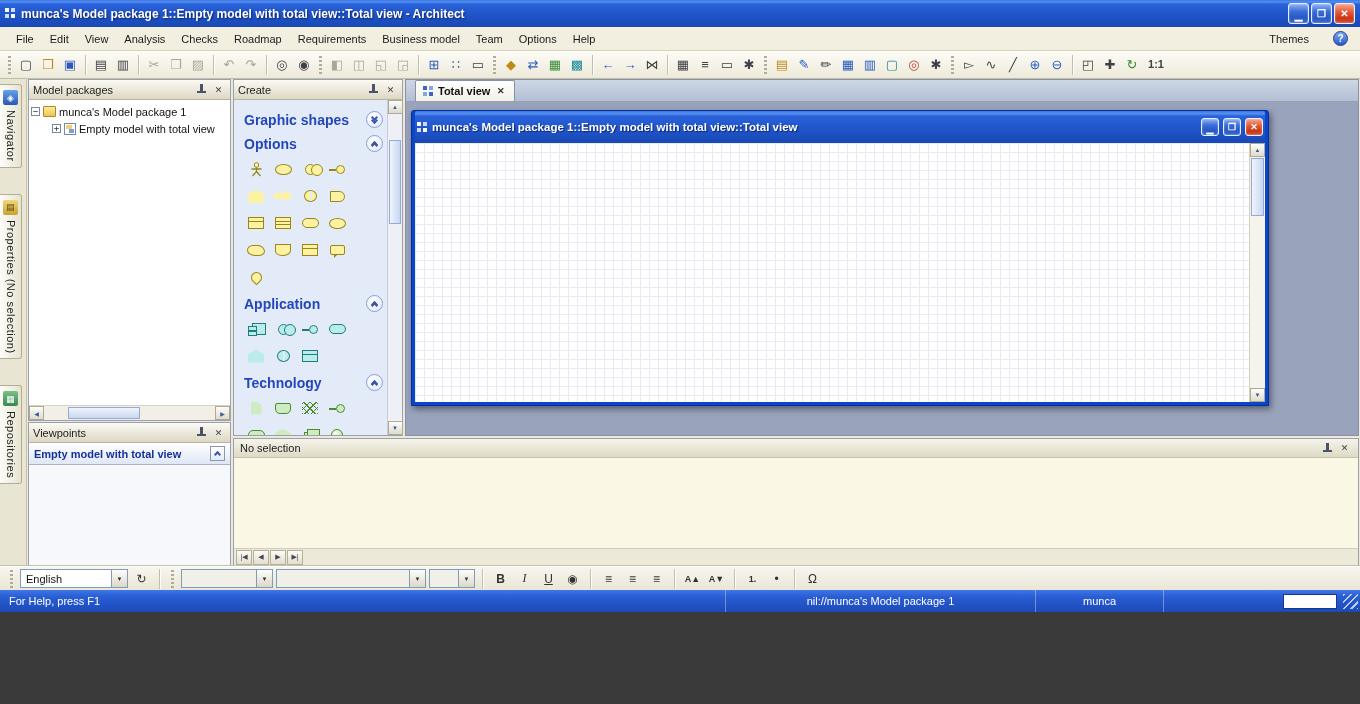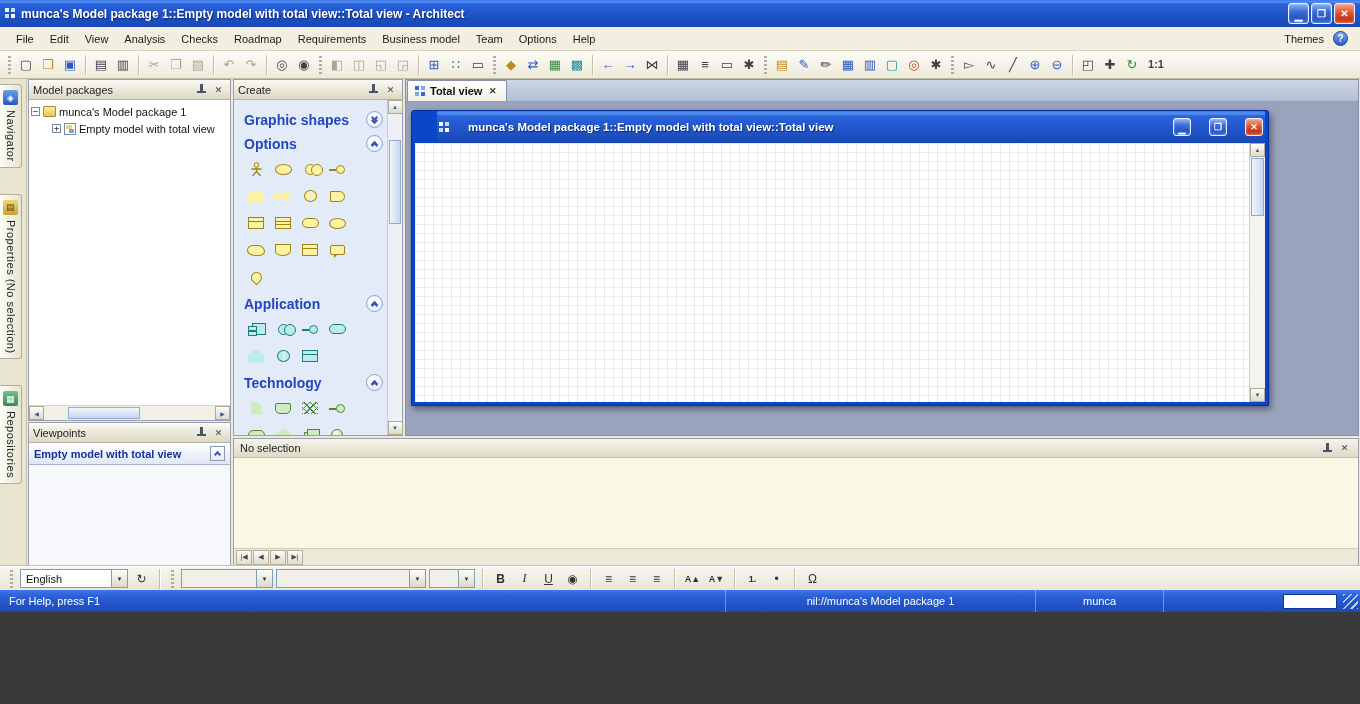--- a/index.html
+++ b/index.html
@@ -17,21 +17,21 @@
 .xp-btn.sm{width:18px;height:18px;font-size:9px;}
 .glyph-min{transform:translateY(2px);display:block;}
 
 .mini-grid{width:11px;height:11px;position:relative;display:inline-block;flex:0 0 auto;}
 .mini-grid::before{content:"";position:absolute;left:0;top:0;width:4px;height:4px;background:#3a66cc;box-shadow:6px 0 0 #8aa4dc,0 6px 0 #8aa4dc,6px 6px 0 #3a66cc;}
 .mini-grid.light::before{background:#fff;box-shadow:6px 0 0 #cdddf8,0 6px 0 #cdddf8,6px 6px 0 #fff;}
 
 
 .menubar{height:24px;flex:0 0 auto;background:#f2efe1;border-bottom:1px solid #d8d4bc;display:flex;align-items:center;padding:0 8px;}
 .menu-item{padding:4px 8px;color:#1a1a1a;}
-.menubar-right{margin-left:auto;display:flex;align-items:center;gap:1px;padding-right:4px;}
+.menubar-right{margin-left:auto;display:flex;align-items:center;gap:16px;padding-right:4px;}
 .help-circle{width:15px;height:15px;border-radius:50%;background:linear-gradient(180deg,#7aa8f0,#2a5ac8);border:1px solid #1a3a90;color:#fff;font-size:10px;font-weight:bold;display:grid;place-items:center;}
 
 
 .toolbar{height:28px;flex:0 0 auto;background:linear-gradient(180deg,#fdfcf7,#edead9);border-bottom:1px solid #c2bea6;display:flex;align-items:center;padding:0 4px;}
 .tb-grip{width:3px;height:18px;margin:0 4px;background:repeating-linear-gradient(180deg,#b0ac98 0 2px,transparent 2px 4px);}
 .tb-sep{width:1px;height:20px;background:#c2bea8;box-shadow:1px 0 0 #fff;margin:0 4px;}
 .tbi{width:22px;height:22px;display:grid;place-items:center;font-size:13px;line-height:1;color:#3a3a3a;}
 .tbi.onetoone{font-size:11px;font-weight:bold;width:26px;}
 .c-blue{color:#2a58c0;}.c-yellow{color:#c08a18;}.c-green{color:#3a8a3a;}.c-red{color:#c04030;}.c-teal{color:#18889a;}.c-dark{color:#404048;}
 .tbi.disabled{color:#aaa694!important;}
@@ -132,27 +132,27 @@
 .s-mesh{width:16px;height:12px;border:none;background-color:transparent;background-image:repeating-linear-gradient(45deg,currentColor 0 1px,transparent 1px 4.5px),repeating-linear-gradient(-45deg,currentColor 0 1px,transparent 1px 4.5px);}
 .s-box3d{width:12px;height:9px;position:relative;z-index:0;margin-top:3px;}
 .s-box3d::before{content:"";position:absolute;left:2px;top:-4px;width:11px;height:8px;background:inherit;border:1px solid currentColor;z-index:-1;}
 .s-sphere{width:12px;height:12px;border-radius:50%;background-image:radial-gradient(circle at 35% 30%,rgba(255,255,255,.9),rgba(255,255,255,0) 55%);}
 .s-page{width:11px;height:13px;border:none;clip-path:polygon(0 0,64% 0,100% 28%,100% 100%,0 100%);}
 .s-device{width:16px;height:11px;border-radius:2px 2px 5px 5px;}
 .actor-svg{display:block;}
 
 
 .right-area{flex:1;display:flex;flex-direction:column;min-width:0;border:1px solid #8a90a8;background:#b7c2d6;}
-.doc-tabs{height:22px;flex:0 0 auto;display:flex;align-items:flex-start;background:linear-gradient(180deg,#cdd6e4,#b3bfd4);padding-left:1px;border-bottom:1px solid #98a0b4;}
+.doc-tabs{height:22px;flex:0 0 auto;display:flex;align-items:flex-start;background:linear-gradient(180deg,#cdd6e4,#b3bfd4);padding-left:9px;border-bottom:1px solid #98a0b4;}
 .doc-tab{height:21px;display:flex;align-items:center;gap:4px;padding:0 7px;background:linear-gradient(180deg,#ffffff,#f2f0e6);border:1px solid #8a90a8;border-bottom:none;border-radius:2px 2px 0 0;font-weight:bold;color:#111;}
 .tab-close{width:13px;height:13px;display:grid;place-items:center;font-size:9px;color:#333;}
 .mdi{flex:1;position:relative;background:#9aa3bc;min-height:0;overflow:hidden;}
 .child-window{position:absolute;left:5px;top:8px;width:858px;height:296px;background:#0a46c8;border:1px solid #05309a;border-radius:3px 3px 0 0;box-shadow:2px 3px 6px rgba(0,0,20,.45);display:flex;flex-direction:column;padding:0 3px 3px;}
-.child-titlebar{height:22px;flex:0 0 auto;display:flex;align-items:center;gap:18px;padding:16px 2px;border-radius:2px 2px 0 0;
-  background:linear-gradient(180deg,#3a76e8 0%,#5590f0 8%,#2a62da 16%,#1e52c6 65%,#1848b4 100%);margin-left:22px;}
+.child-titlebar{height:22px;flex:0 0 auto;display:flex;align-items:center;gap:4px;padding:16px 2px;border-radius:2px 2px 0 0;
+  background:linear-gradient(180deg,#3a76e8 0%,#5590f0 8%,#2a62da 16%,#1e52c6 65%,#1848b4 100%);}
 .child-title{flex:1;color:#fff;font-weight:bold;font-size:11.5px;white-space:nowrap;overflow:hidden;text-shadow:1px 1px 1px rgba(0,0,30,.55);}
 .child-body{flex:1;display:flex;min-height:0;background:#fff;}
 .canvas{flex:1;background-color:#fff;background-image:linear-gradient(#e9ebf3 1px,transparent 1px),linear-gradient(90deg,#e9ebf3 1px,transparent 1px);background-size:9px 9px;}
 .child-vscroll{width:16px;flex:0 0 auto;background:#f4f3ec;border-left:1px solid #d4d0bc;display:flex;flex-direction:column;align-items:center;}
 .vthumb2{width:13px;height:58px;margin:1px 0;background:linear-gradient(90deg,#f0f5fd,#c8d6f0);border:1px solid #94aad4;}
 
 
 .bottom-panel{height:128px;flex:0 0 auto;margin-top:2px;border:1px solid #9aa0b0;display:flex;flex-direction:column;background:#f8f5e2;}
 .bp-header{height:19px;flex:0 0 auto;display:flex;align-items:center;gap:3px;padding:0 6px;background:linear-gradient(180deg,#f6f4ea,#dedac6);border-bottom:1px solid #c4c0aa;}
 .bp-title{flex:1;color:#222;}

